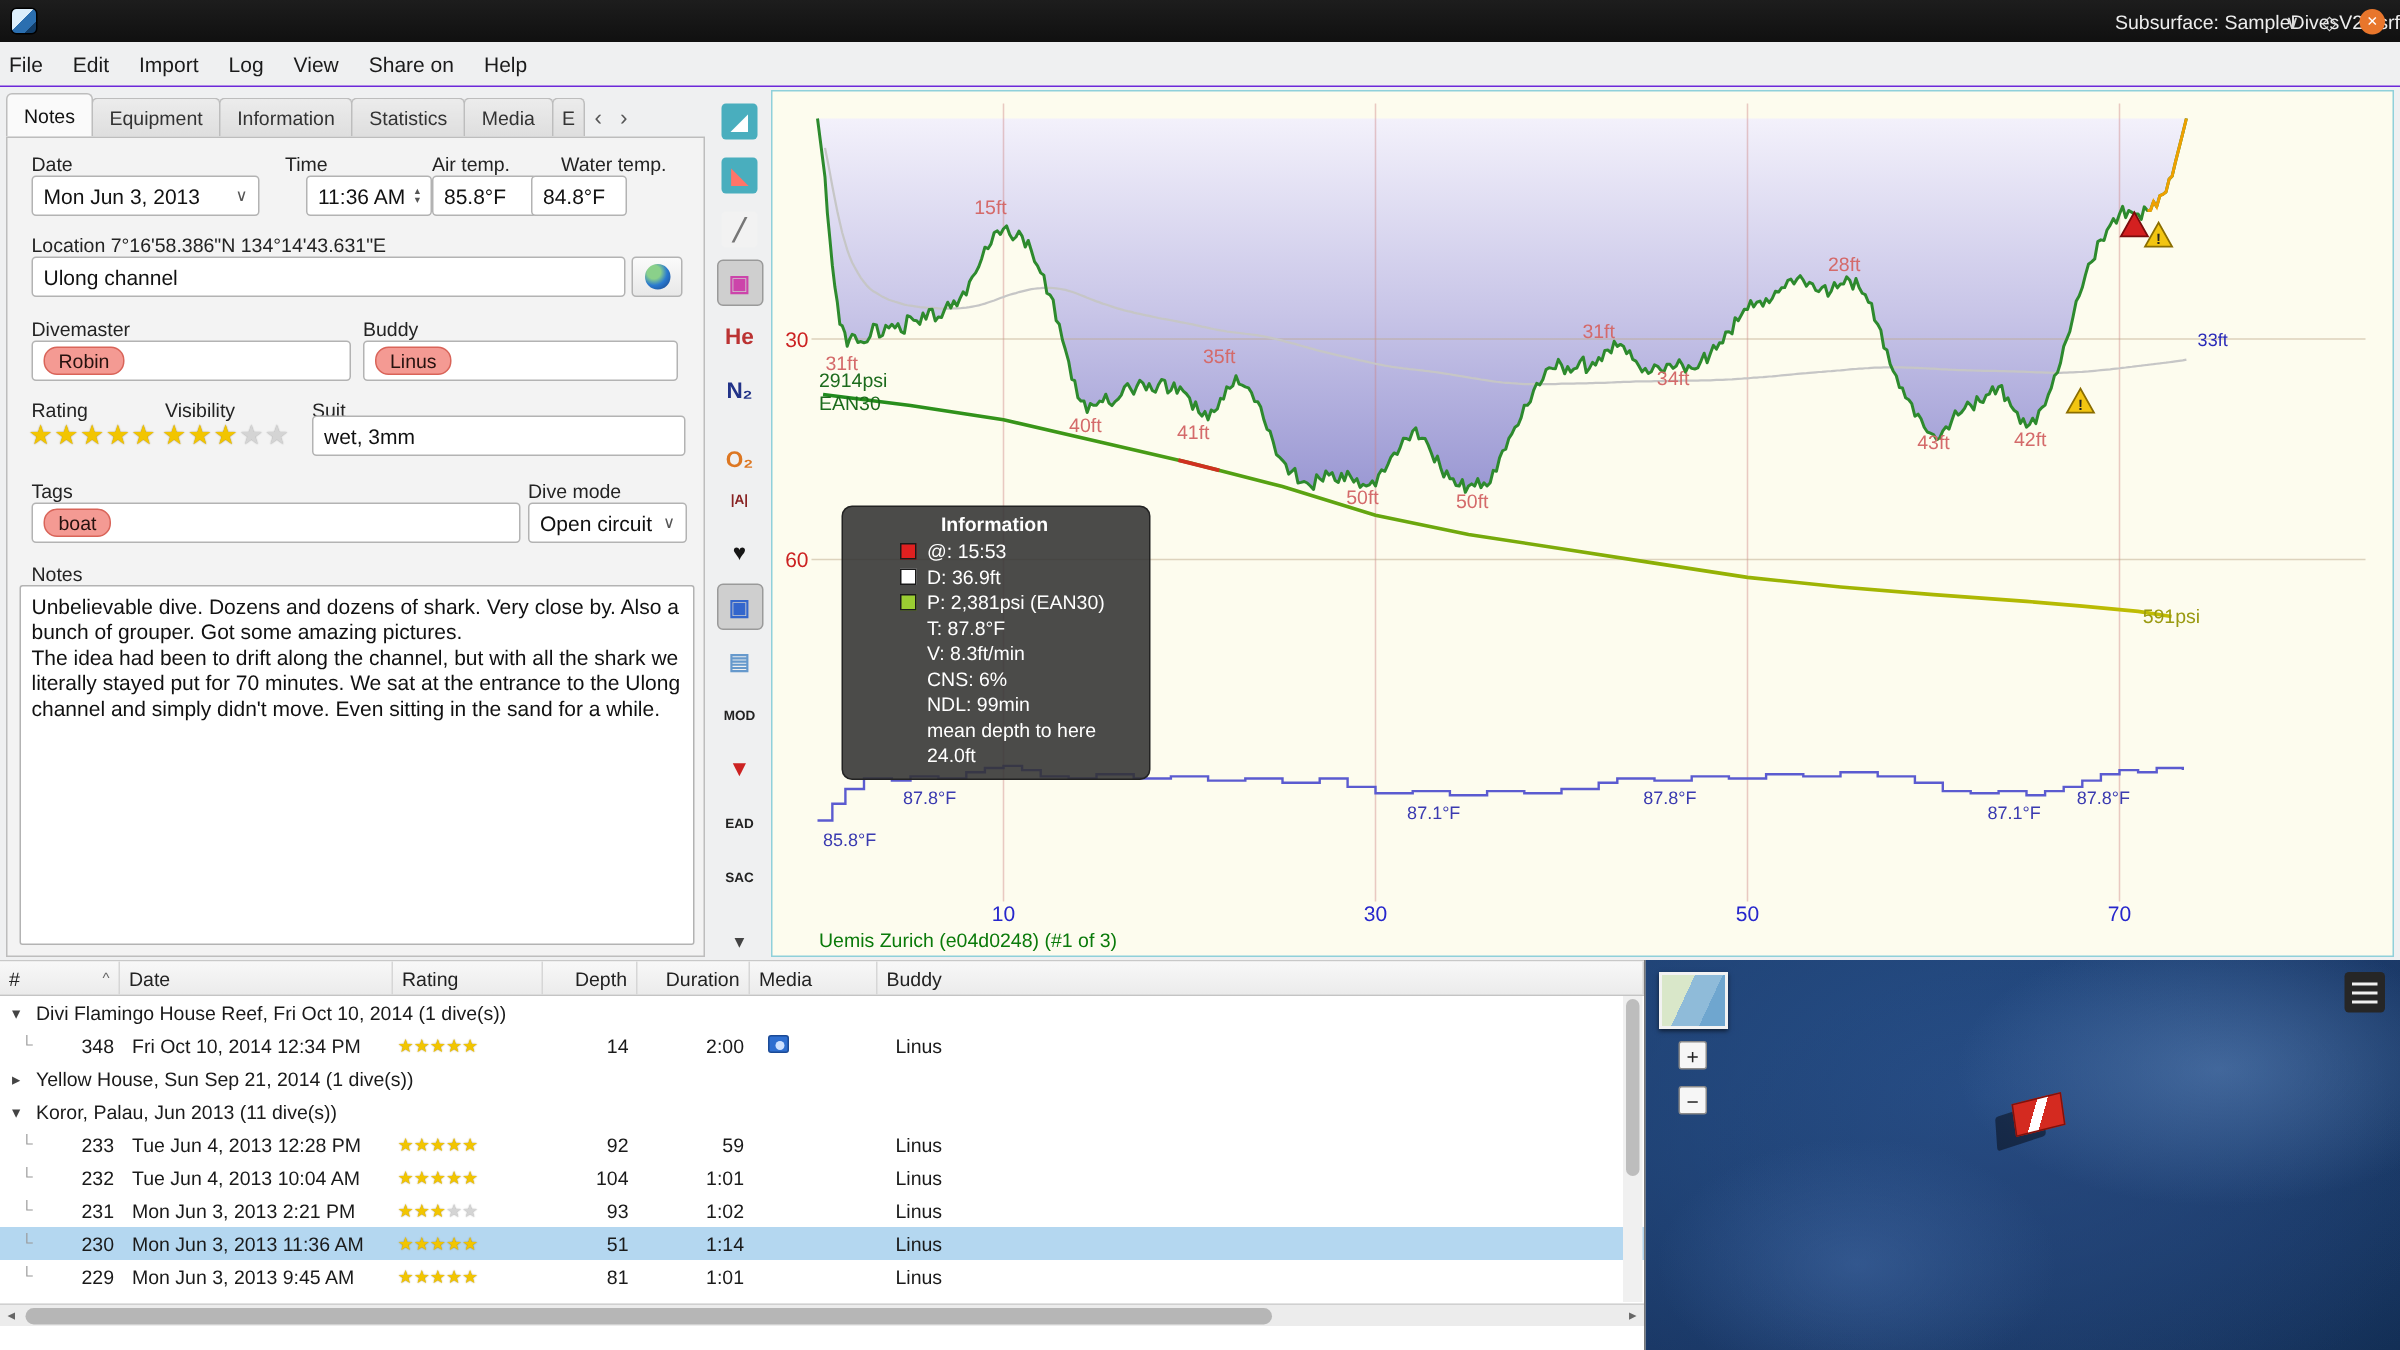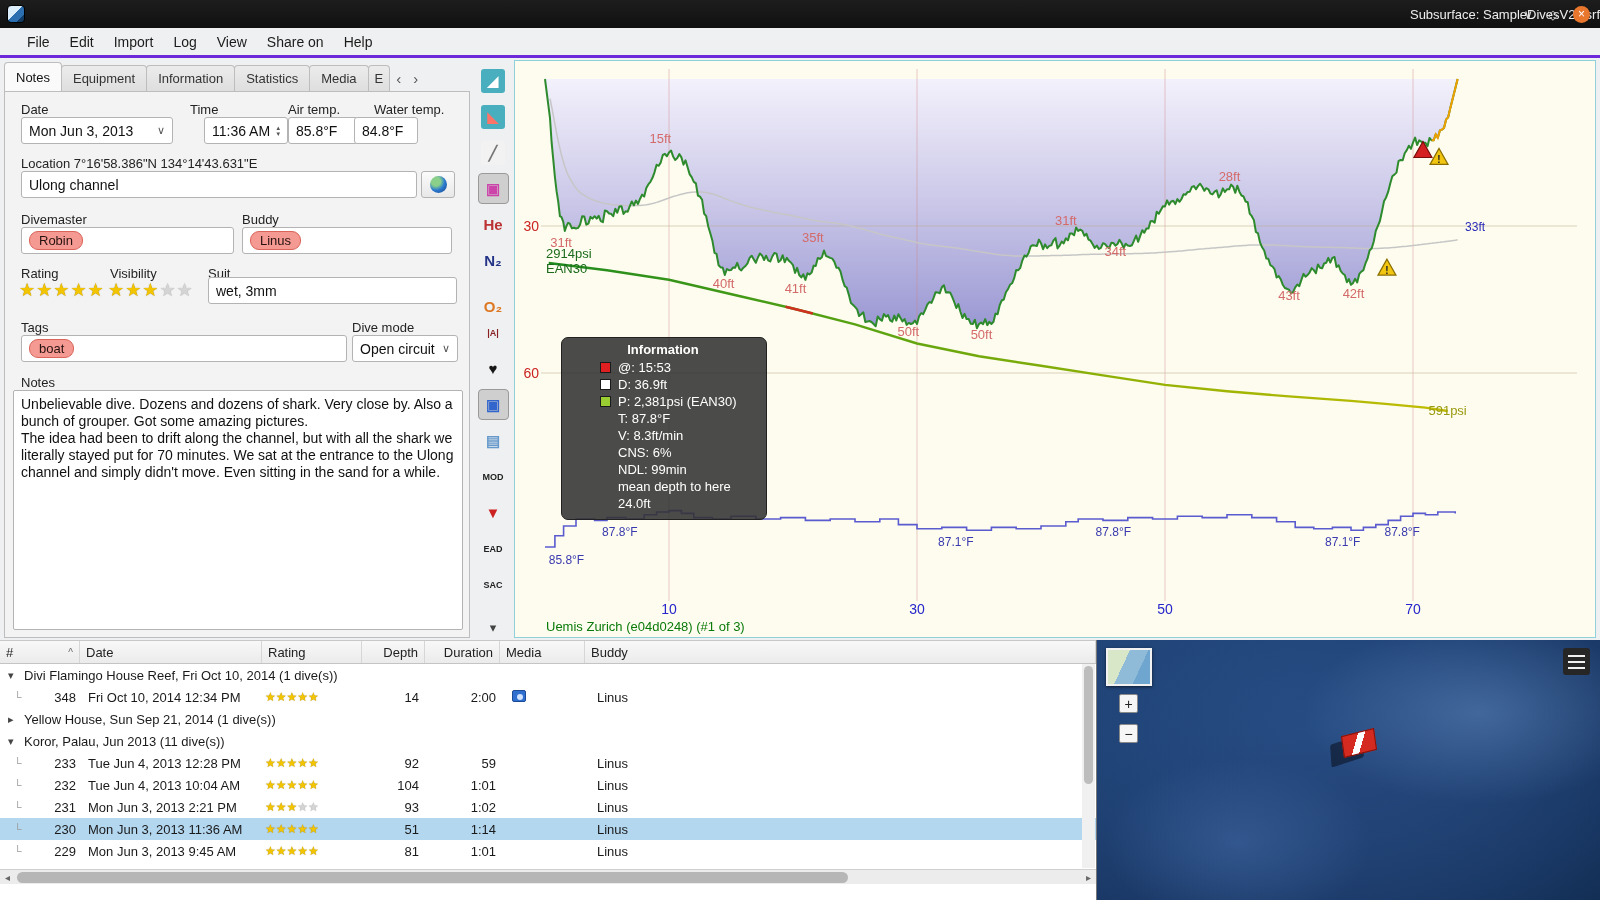--- a/index.html
+++ b/index.html
@@ -7,21 +7,21 @@
 
   
   .titlebar{position:absolute;left:0;top:0;width:1600px;height:28px;background:linear-gradient(#1d1d1d,#101010);display:flex;align-items:center;}
   .app-icon{width:18px;height:18px;margin-left:7px;border-radius:4px;background:linear-gradient(135deg,#dceefb 0 45%,#2b6fb0 45% 75%,#123c66 75%);border:1px solid #000;}
   .win-title{position:absolute;left:0;right:0;text-align:right;font-size:13px;color:#ededed;}
   .win-controls{position:absolute;right:10px;top:0;height:28px;display:flex;gap:15px;align-items:center;}
   .wc{color:#d8d8d8;font-size:13px;line-height:1;}
   .wc.close{width:17px;height:17px;border-radius:50%;background:#e8762c;color:#fff;display:flex;align-items:center;justify-content:center;font-size:12px;}
 
   
-  .menubar{position:absolute;top:28px;left:0;width:1600px;height:30px;background:#eff0f1;border-bottom:3px solid #6d28d9;display:flex;align-items:center;padding-left:25px;gap:16px;}
+  .menubar{position:absolute;top:28px;left:0;width:1600px;height:30px;background:#eff0f1;border-bottom:1px solid #6d28d9;display:flex;align-items:center;padding-left:4px;gap:16px;}
   .menu-item{font-size:14px;color:#1b1b1b;padding:3px 2px;}
 
   
   .left-panel{position:absolute;left:4px;top:62px;width:466px;height:576px;}
   .tabbar{display:flex;height:29px;align-items:flex-end;}
   .tab{height:26px;display:flex;align-items:center;justify-content:center;font-size:13px;color:#333;border:1px solid #bdbdbd;border-bottom:none;border-radius:4px 4px 0 0;background:linear-gradient(#ececec,#dedede);margin-right:-1px;padding:0 11px;white-space:nowrap;overflow:hidden;}
   .tab.active{background:#fafafa;height:29px;color:#111;}
   .tab-nav{display:flex;gap:2px;margin-left:2px;margin-bottom:4px;}
   .tab-nav span{width:15px;height:18px;display:flex;align-items:center;justify-content:center;color:#555;font-size:15px;}
   .form-frame{position:absolute;top:29px;left:0;right:0;bottom:0;border:1px solid #bdbdbd;background:#f3f3f3;}

